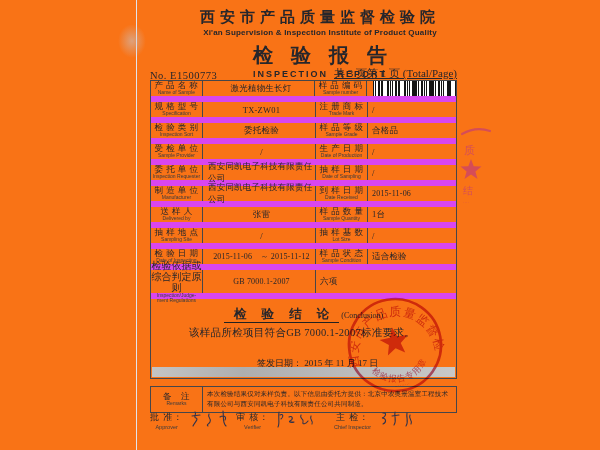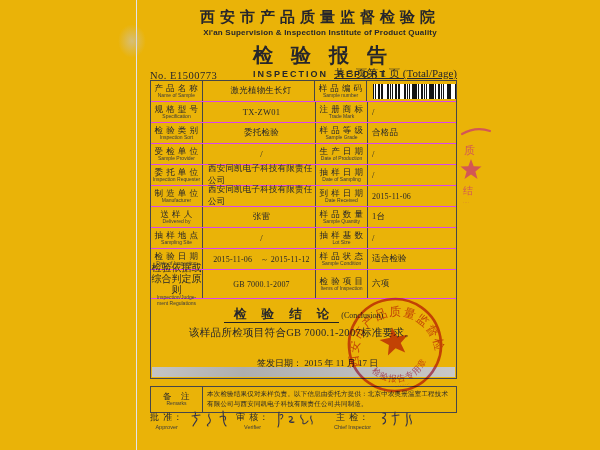--- a/index.html
+++ b/index.html
@@ -1,36 +1,36 @@
 <!DOCTYPE html>
 <html><head>
 <meta charset="utf-8">
 <style>
   html,body{margin:0;padding:0;background:#ffffff;}
-  .page{position:relative;width:600px;height:450px;background:#eab308;overflow:hidden;
+  .page{position:relative;width:600px;height:450px;background:#f97316;overflow:hidden;
         font-family:"Liberation Serif","DejaVu Serif",serif;color:#26262b;}
   
   .fold-line{position:absolute;left:136px;top:0;width:1px;height:450px;background:#e2e3ec;}
   .smudge{position:absolute;left:118px;top:24px;width:28px;height:34px;border-radius:50%;
           background:radial-gradient(#c7c7cf,rgba(255,255,255,0) 70%);opacity:.55;}
   
   .hdr{position:absolute;left:140px;top:8px;width:360px;text-align:center;}
   .org-cn{font-size:15px;font-weight:700;letter-spacing:5px;white-space:nowrap;}
   .org-en{font-size:8px;font-weight:700;margin-top:1px;letter-spacing:.2px;
           font-family:"Liberation Sans","DejaVu Sans",sans-serif;}
   .rep-cn{font-size:20px;font-weight:700;letter-spacing:18px;text-indent:18px;margin-top:5px;white-space:nowrap;}
   .rep-en{font-size:9px;font-weight:700;letter-spacing:2px;word-spacing:5px;margin-top:0;
           font-family:"Liberation Sans","DejaVu Sans",sans-serif;}
   .no-row{position:absolute;left:150px;top:66px;width:307px;display:flex;
           justify-content:space-between;align-items:flex-end;text-decoration:underline;}
   .no-val{font-size:10.5px;letter-spacing:.5px;}
   .pagination{font-size:11px;}
   
   .tbl{position:absolute;left:150px;top:80px;width:307px;border:1px solid #46464a;box-sizing:border-box;}
-  .trow{display:flex;height:21px;border-bottom:1px solid #d946ef;box-sizing:border-box;}
+  .trow{display:flex;height:21px;border-bottom:6px solid #d946ef;box-sizing:border-box;}
   .trow.tall{height:29px;}
   .cell{box-sizing:border-box;display:flex;flex-direction:column;align-items:center;justify-content:center;}
   .lblc{width:52px;border-right:1px solid #46464a;}
   .lblc2{width:52px;border-right:1px solid #46464a;}
   .valc{width:113px;border-right:1px solid #46464a;flex-direction:row;justify-content:center;
         padding-left:5px;}
   .valc2{flex:1;flex-direction:row;justify-content:flex-start;padding-left:4px;}
   .lbl-cn{font-size:8.5px;letter-spacing:.5px;line-height:1.1;white-space:pre-line;text-align:center;}
   .lbl-cn.small{font-size:10px;letter-spacing:0;}
   .lbl-en{font-size:5px;line-height:1.1;color:#3a3a3e;white-space:pre-line;text-align:center;
@@ -247,24 +247,20 @@
     <div class="trow tall">
       <div class="cell lblc">
         <div class="lbl-cn small">检验依据或
 综合判定原则</div>
         <div class="lbl-en">Inspection/Judge-
 ment Regulations</div>
       </div>
       <div class="cell valc">
         <span class="val-txt date">GB 7000.1-2007</span>
       </div>
-      <div class="cell lblc2">
-        <div class="lbl-cn">检 验 项 目</div>
-        <div class="lbl-en">Items of Inspection</div>
-      </div>
       <div class="cell valc2">
         <span class="val-txt">六项</span>
       </div>
     </div>
 
     <div class="concl">
       <div class="concl-head">
         <span class="concl-cn">检 验 结 论</span><span class="concl-en">(Conclusion)</span>
       </div>
       <div class="concl-body">该样品所检项目符合GB 7000.1-2007标准要求。</div>

